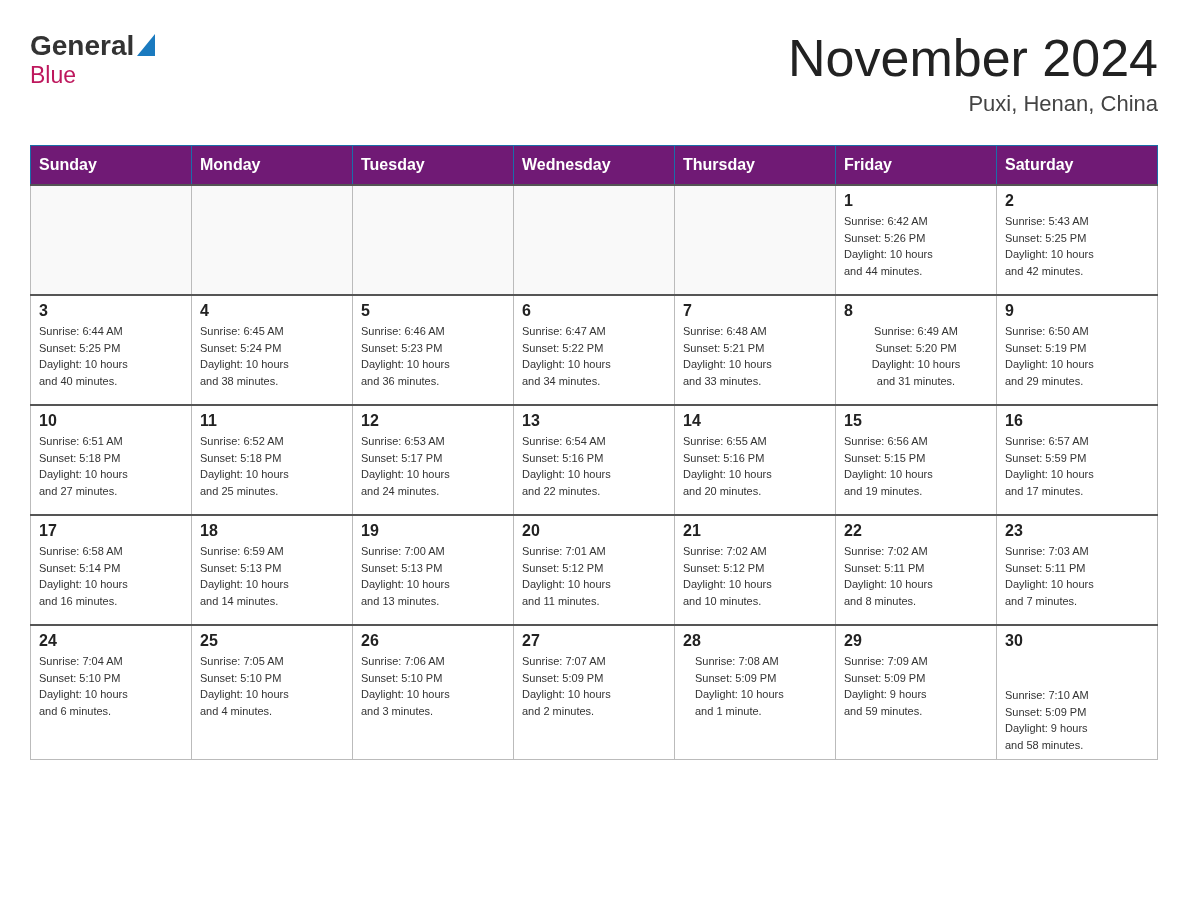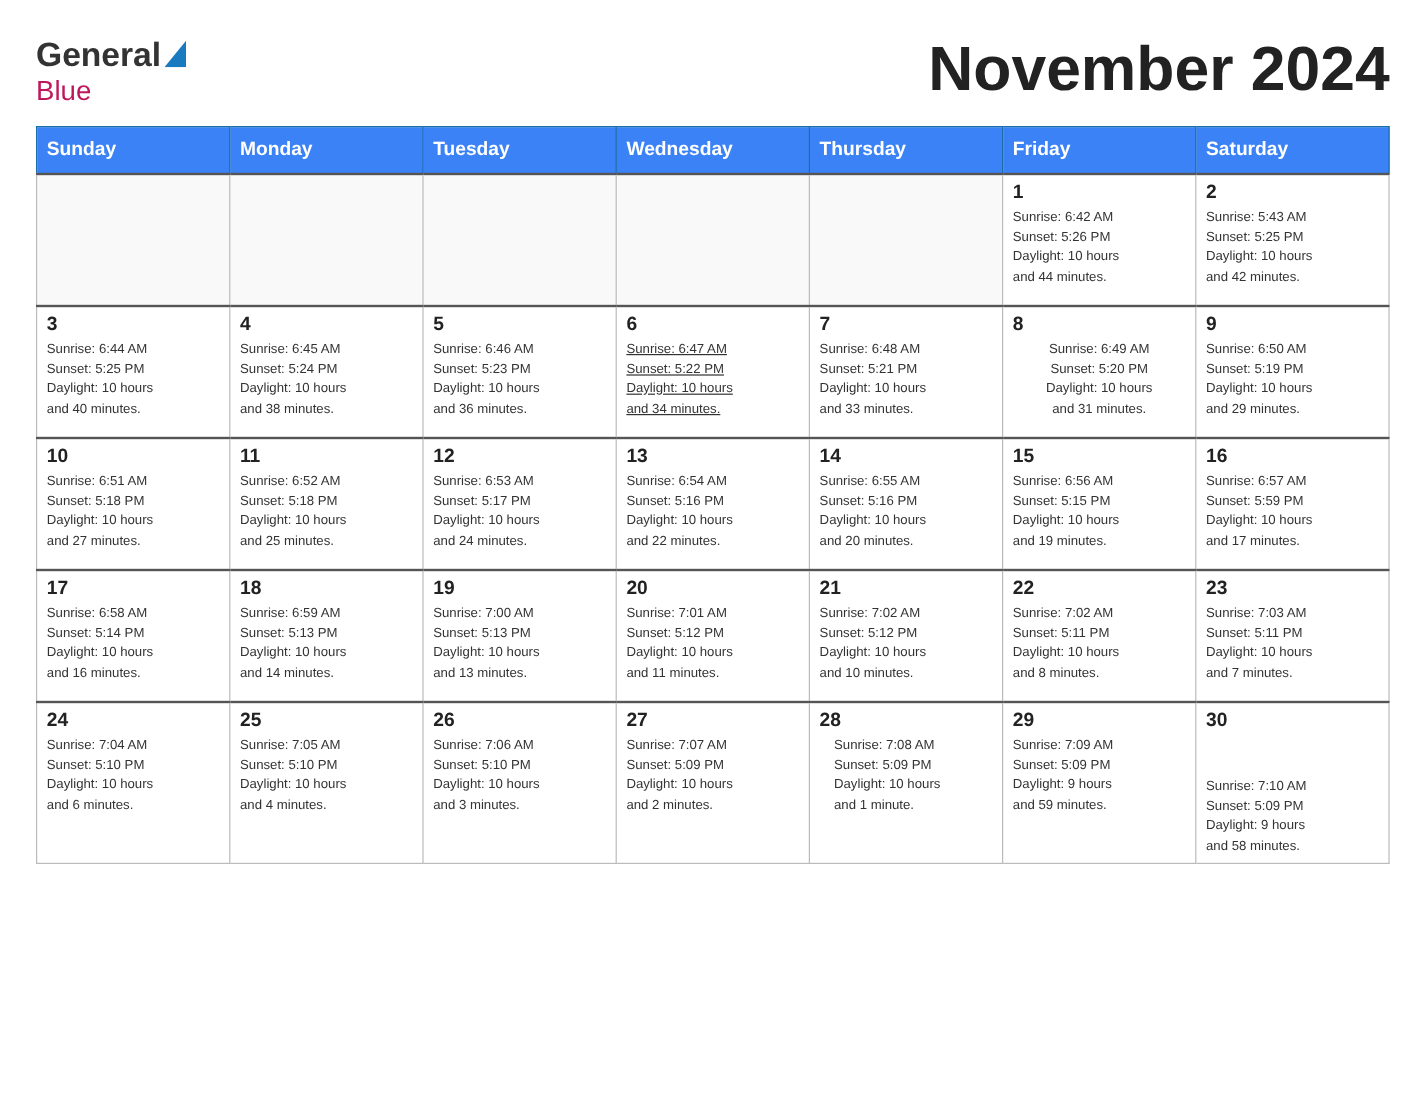--- a/index.html
+++ b/index.html
@@ -7,52 +7,52 @@
       font-family: Arial, sans-serif;
       background: #fff;
       padding: 30px 30px 30px 30px;
       width: 1188px;
       min-height: 918px;
     }
     .header-area {
       display: flex;
       justify-content: space-between;
       align-items: flex-start;
-      margin-bottom: 16px;
+      margin-bottom: 28px;
     }
     .logo-wrapper {
       display: flex;
       flex-direction: column;
       align-items: flex-start;
     }
     .logo-line1 {
       display: flex;
       align-items: center;
     }
     .title-area {
       text-align: right;
     }
     .month-year-title {
       font-size: 52px;
-      font-weight: bold;
+      font-weight: normal;
       color: #222;
       line-height: 1.1;
     }
     .location-subtitle {
       font-size: 22px;
       color: #444;
       margin-top: 4px;
     }
     .calendar-table {
       width: 100%;
       border-collapse: collapse;
       border: 1px solid #999;
     }
     .calendar-table th {
-      background-color: #3b82f6;
+      background-color: #701a75;
       color: #fff;
       font-size: 16px;
       font-weight: bold;
       padding: 10px 8px;
       text-align: left;
       border: 1px solid #1a6ea8;
     }
     .calendar-table td {
       vertical-align: top;
       padding: 6px 8px;
@@ -92,20 +92,21 @@
           <polygon points="0,22 18,22 18,0" fill="#1a7abf"></polygon>
         </svg>
       </span>
     </div>
     <div>
       <span style="font-size:23px;font-weight:normal;color:#be185d;">Blue</span>
     </div>
   </div>
   <div class="title-area">
     <div class="month-year-title">November 2024</div>
+    <div class="location-subtitle">Puxi, Henan, China</div>
   </div>
 </div>
 
 <table class="calendar-table">
   <thead>
     <tr>
       <th>Sunday</th>
       <th>Monday</th>
       <th>Tuesday</th>
       <th>Wednesday</th>
@@ -153,21 +154,21 @@
         </td>
         <td>
           <span class="day-number">5</span>
           <div class="day-info" style="white-space: pre-line;">Sunrise: 6:46 AM
 Sunset: 5:23 PM
 Daylight: 10 hours
 and 36 minutes.</div>
         </td>
         <td>
           <span class="day-number">6</span>
-          <div class="day-info" style="white-space: pre-line; text-decoration: underline;">Sunrise: 6:47 AM
+          <div class="day-info" style="white-space: pre-line;">Sunrise: 6:47 AM
 Sunset: 5:22 PM
 Daylight: 10 hours
 and 34 minutes.</div>
         </td>
         <td>
           <span class="day-number">7</span>
           <div class="day-info" style="white-space: pre-line;">Sunrise: 6:48 AM
 Sunset: 5:21 PM
 Daylight: 10 hours
 and 33 minutes.</div>

